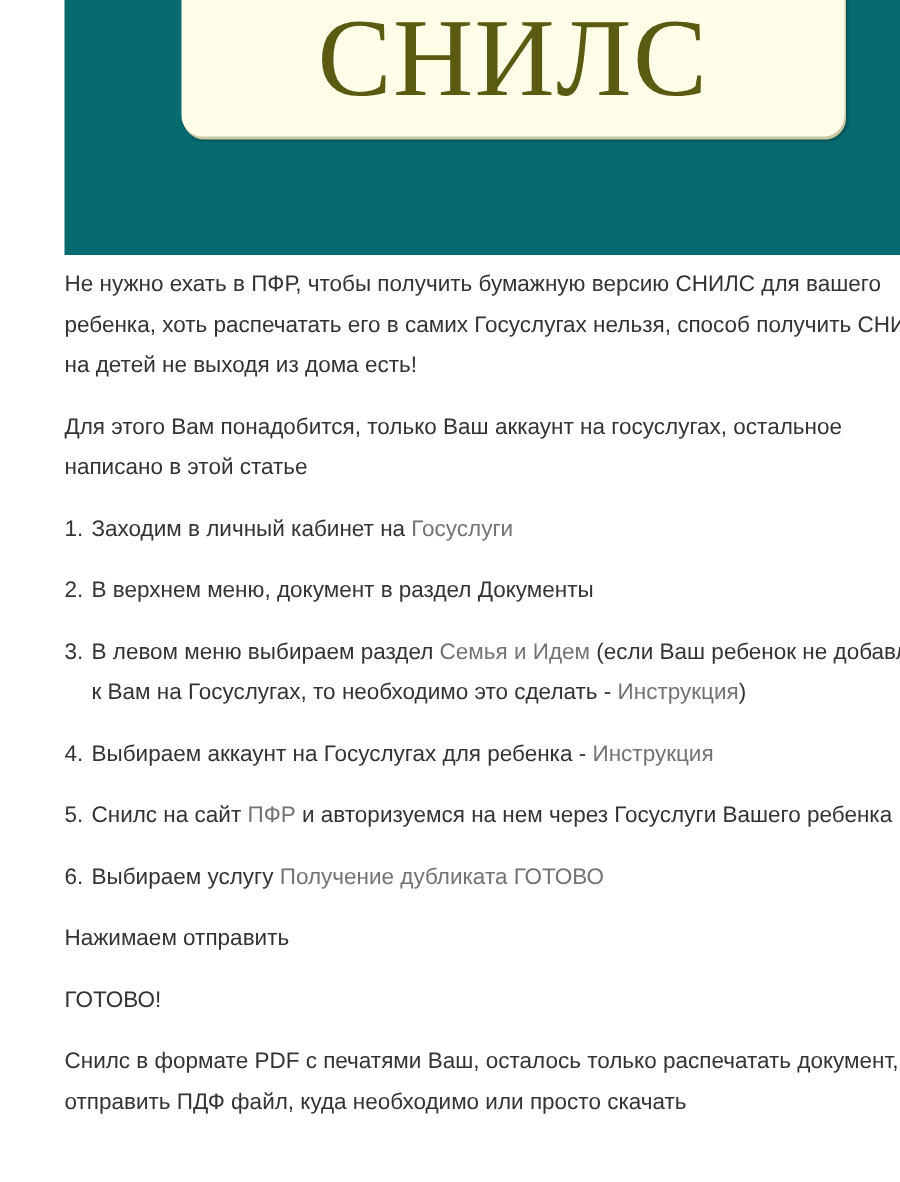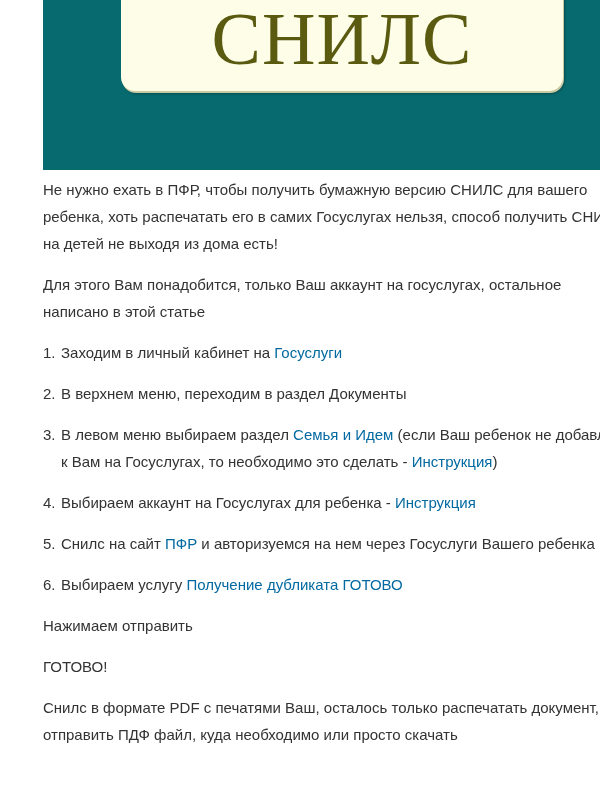--- a/index.html
+++ b/index.html
@@ -27,39 +27,39 @@
     color: #5a5a10;
     letter-spacing: 1px;
   }
   .content {
     position: absolute; left: 15px; top: 176px; width: 585px;
     font-size: 15px; line-height: 27px; margin-left: 28px;
   }
   .content p { margin: 0 0 14px 0; }
   ol { margin: 0 0 14px 0; padding: 0; list-style: none; }
   ol li { margin: 0 0 14px 0; padding-left: 18px; text-indent: -18px; }
-  a { color: #0369a1; text-decoration: none; }
+  a { color: #737373; text-decoration: none; }
   .num { display: inline-block; width: 18px; text-indent: 0; }
 </style>
 </head>
 <body>
 
 <div class="hero">
   <div class="card">
     <div class="card-title">СНИЛС</div>
   </div>
 </div>
 
 <div class="content">
   <p>Не нужно ехать в ПФР, чтобы получить бумажную версию СНИЛС для вашего ребенка, хоть распечатать его в самих Госуслугах нельзя, способ получить СНИЛС на детей не выходя из дома есть!</p>
   <p>Для этого Вам понадобится, только Ваш аккаунт на госуслугах, остальное написано в этой статье</p>
 
   <ol>
     <li><span class="num">1.</span><span>Заходим в личный кабинет на </span><a href="#">Госуслуги</a></li>
-    <li><span class="num">2.</span><span>В верхнем меню, переходим в раздел Документы</span></li>
+    <li><span class="num">2.</span><span>В верхнем меню, документ в раздел Документы</span></li>
     <li><span class="num">3.</span><span>В левом меню выбираем раздел </span><a href="#">Семья и Идем</a><span> (если Ваш ребенок не добавлен к Вам на Госуслугах, то необходимо это сделать - </span><a href="#">Инструкция</a><span>)</span></li>
     <li><span class="num">4.</span><span>Выбираем аккаунт на Госуслугах для ребенка - </span><a href="#">Инструкция</a></li>
     <li><span class="num">5.</span><span>Снилс на сайт </span><a href="#">ПФР</a><span> и авторизуемся на нем через Госуслуги Вашего ребенка</span></li>
     <li><span class="num">6.</span><span>Выбираем услугу </span><a href="#">Получение дубликата ГОТОВО</a></li>
   </ol>
 
   <p>Нажимаем отправить</p>
   <p>ГОТОВО!</p>
   <p>Снилс в формате PDF с печатями Ваш, осталось только распечатать документ, отправить ПДФ файл, куда необходимо или просто скачать</p>
 </div>

